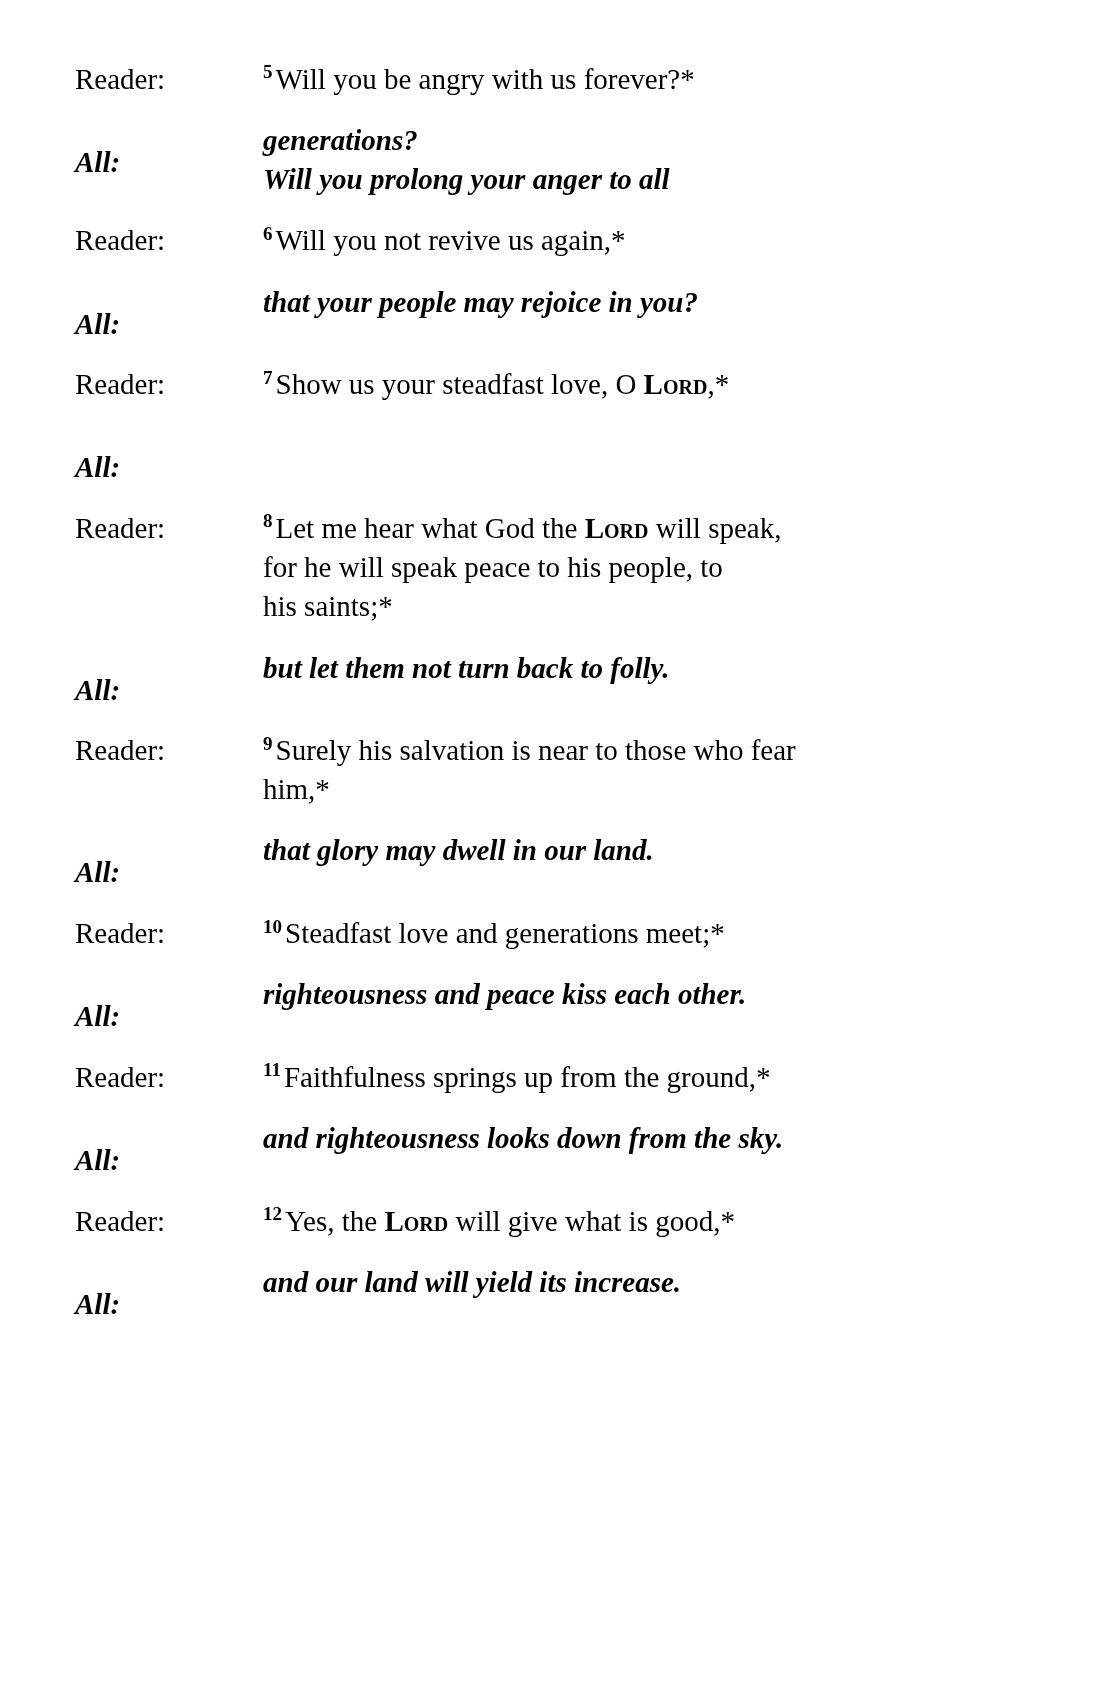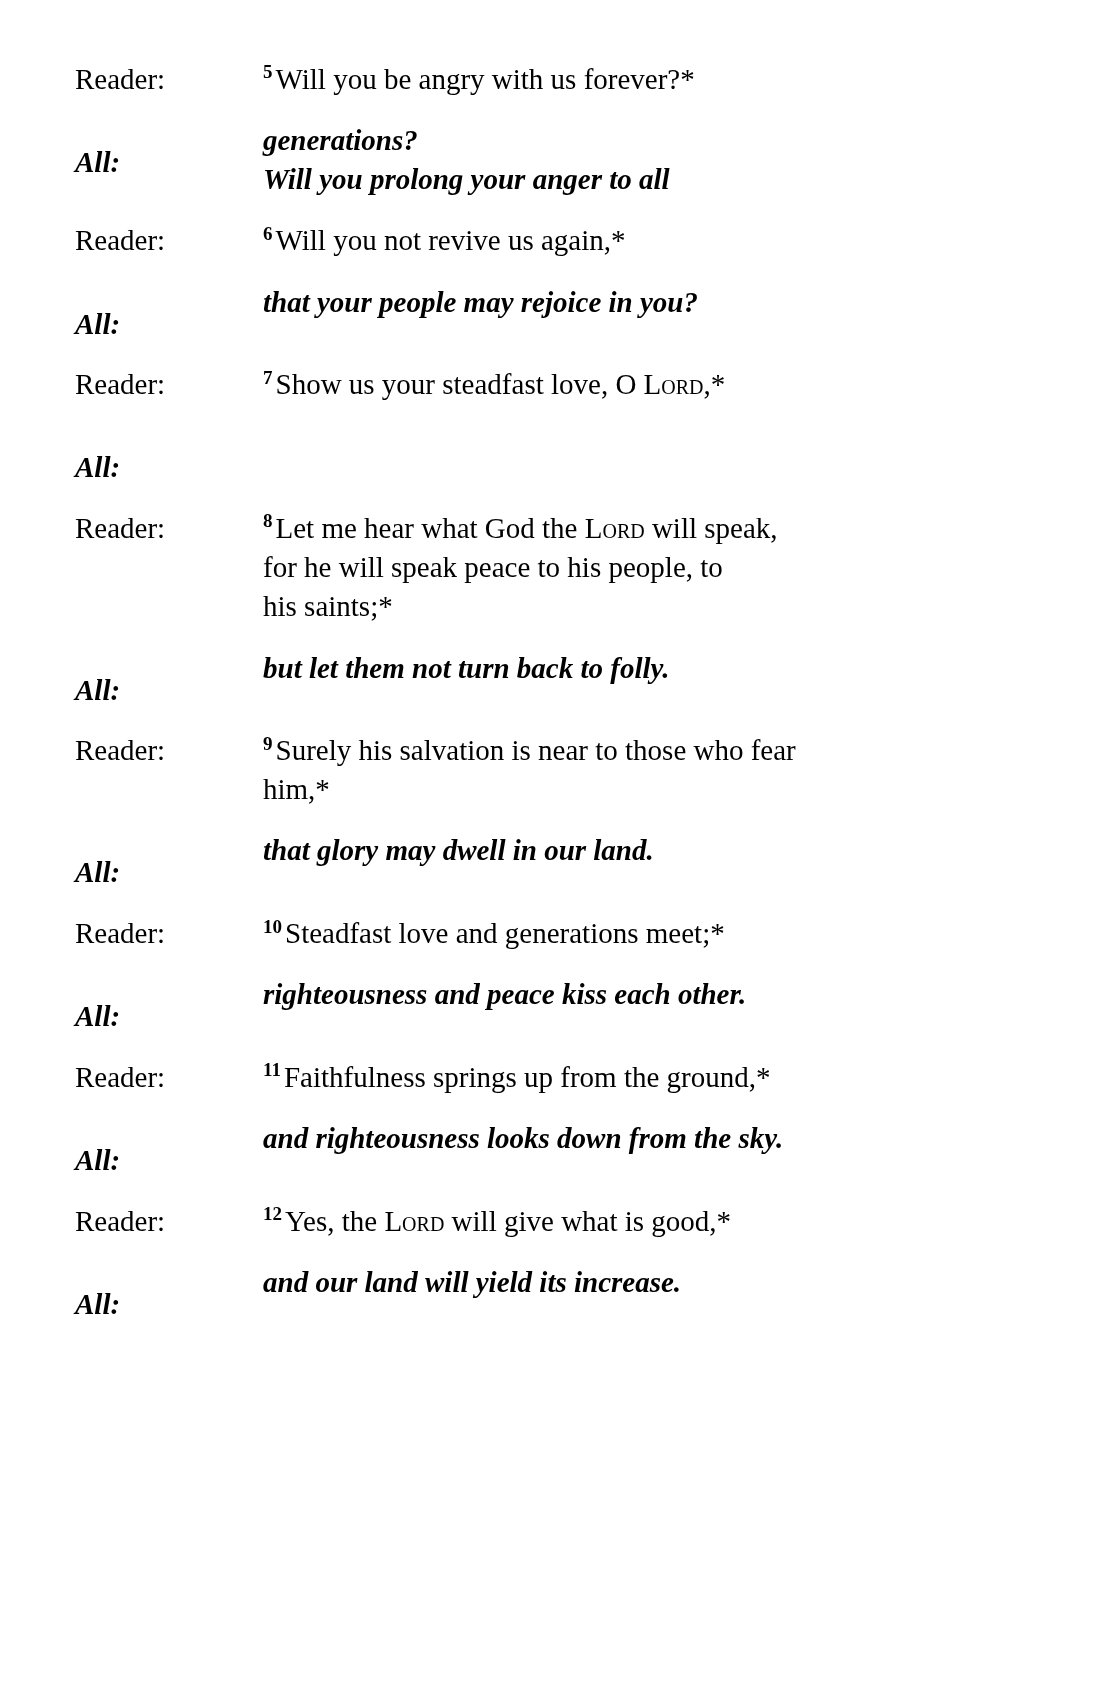--- a/index.html
+++ b/index.html
@@ -64,20 +64,21 @@
   }
   .vnum {
     font-size: 19px;
     font-weight: bold;
     vertical-align: super;
     line-height: 0;
     margin-right: 3px;
   }
   .smallcaps {
     font-variant: small-caps;
+    font-weight: bold;
   }
   .line {
     display: block;
   }
 </style>
 </head>
 <body>
 
 <div class="page">
   <div class="responsive-list" id="verse-list">

